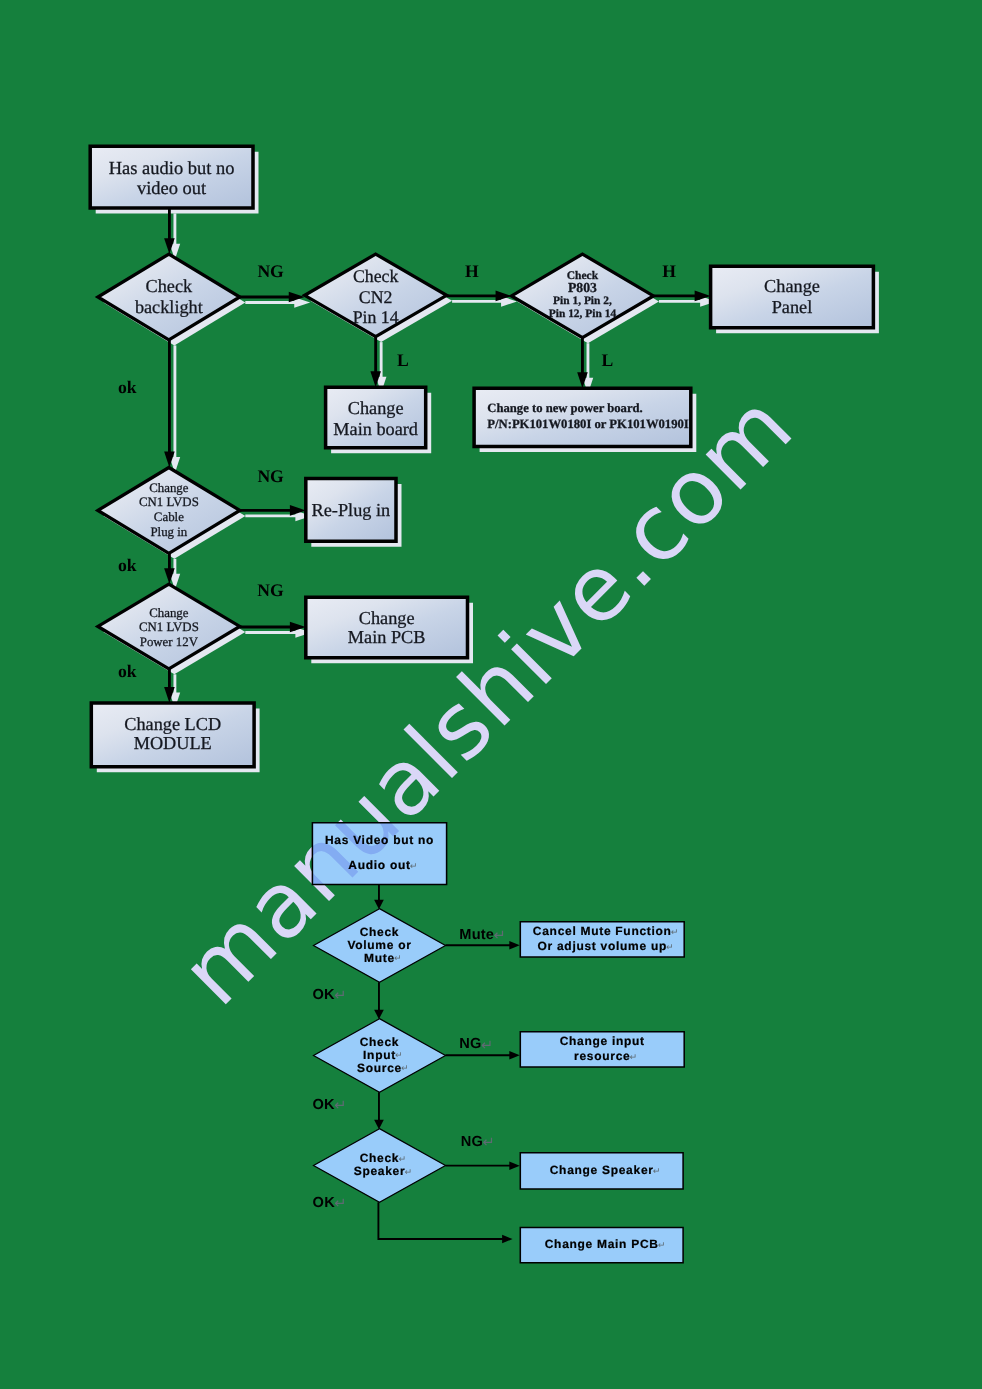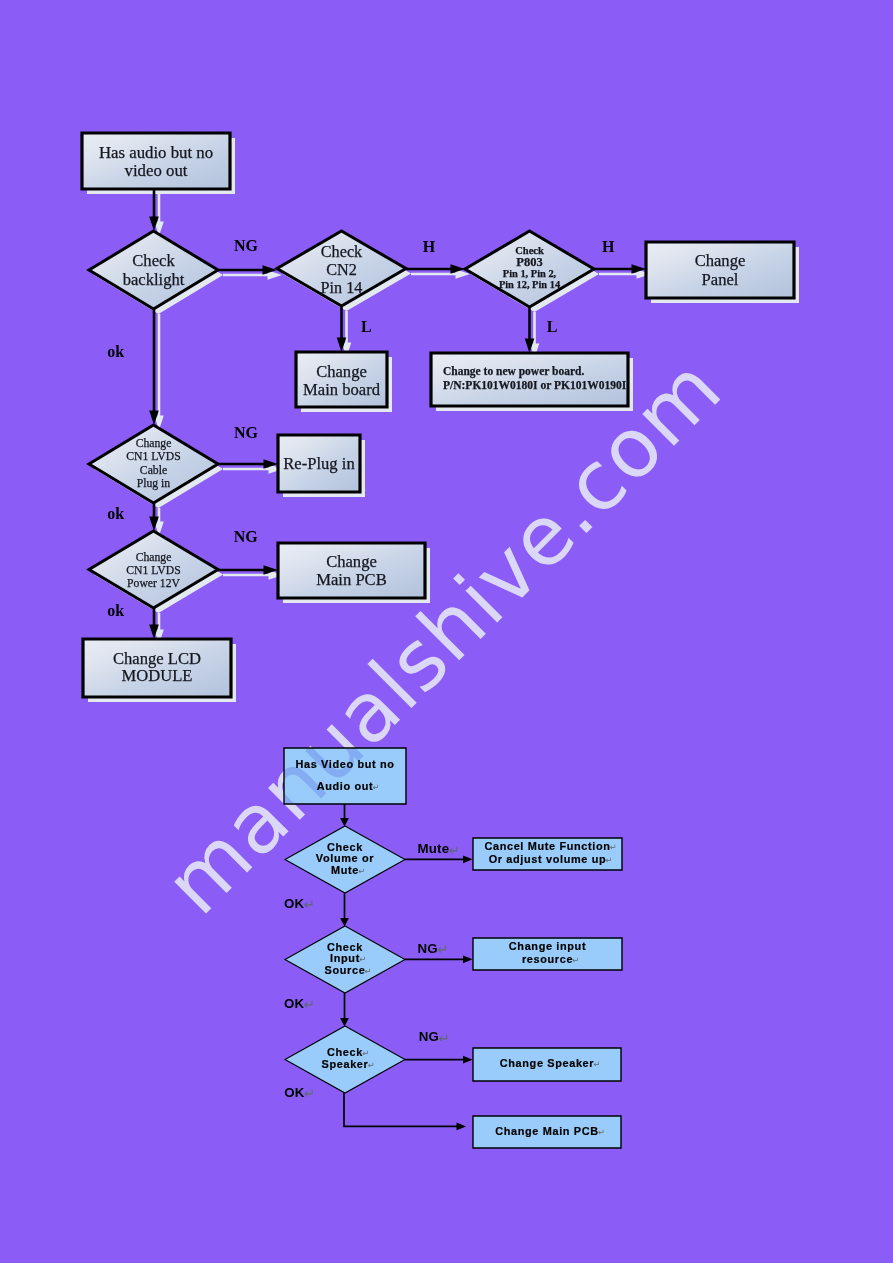--- a/index.html
+++ b/index.html
@@ -1,19 +1,19 @@
 <!DOCTYPE html>
 <html><head>
 <meta charset="utf-8">
 <title>Troubleshooting Flowchart</title>
 <style>
   html,body{margin:0;padding:0;}
   body{width:893px;height:1263px;background:#ffffff;overflow:hidden;
        font-family:"Liberation Serif",serif;position:relative;}
-  #page{position:absolute;left:0;top:0;width:893px;height:1263px;background:#8b5cf6;}
+  #page{position:absolute;left:0;top:0;width:893px;height:1263px;background:#15803d;}
   .layer{position:absolute;left:0;top:0;width:893px;height:1263px;}
 
   
   #watermark{position:absolute;left:0;top:0;width:893px;height:1263px;
     pointer-events:none;overflow:hidden;}
   #wm-text{position:absolute;left:181px;top:899px;
     transform:rotate(-45deg);transform-origin:0 0;
     font-family:"DejaVu Sans",sans-serif;font-size:82px;font-weight:400;
     line-height:0;color:#dad7f7;white-space:nowrap;letter-spacing:1.2px;}
 

